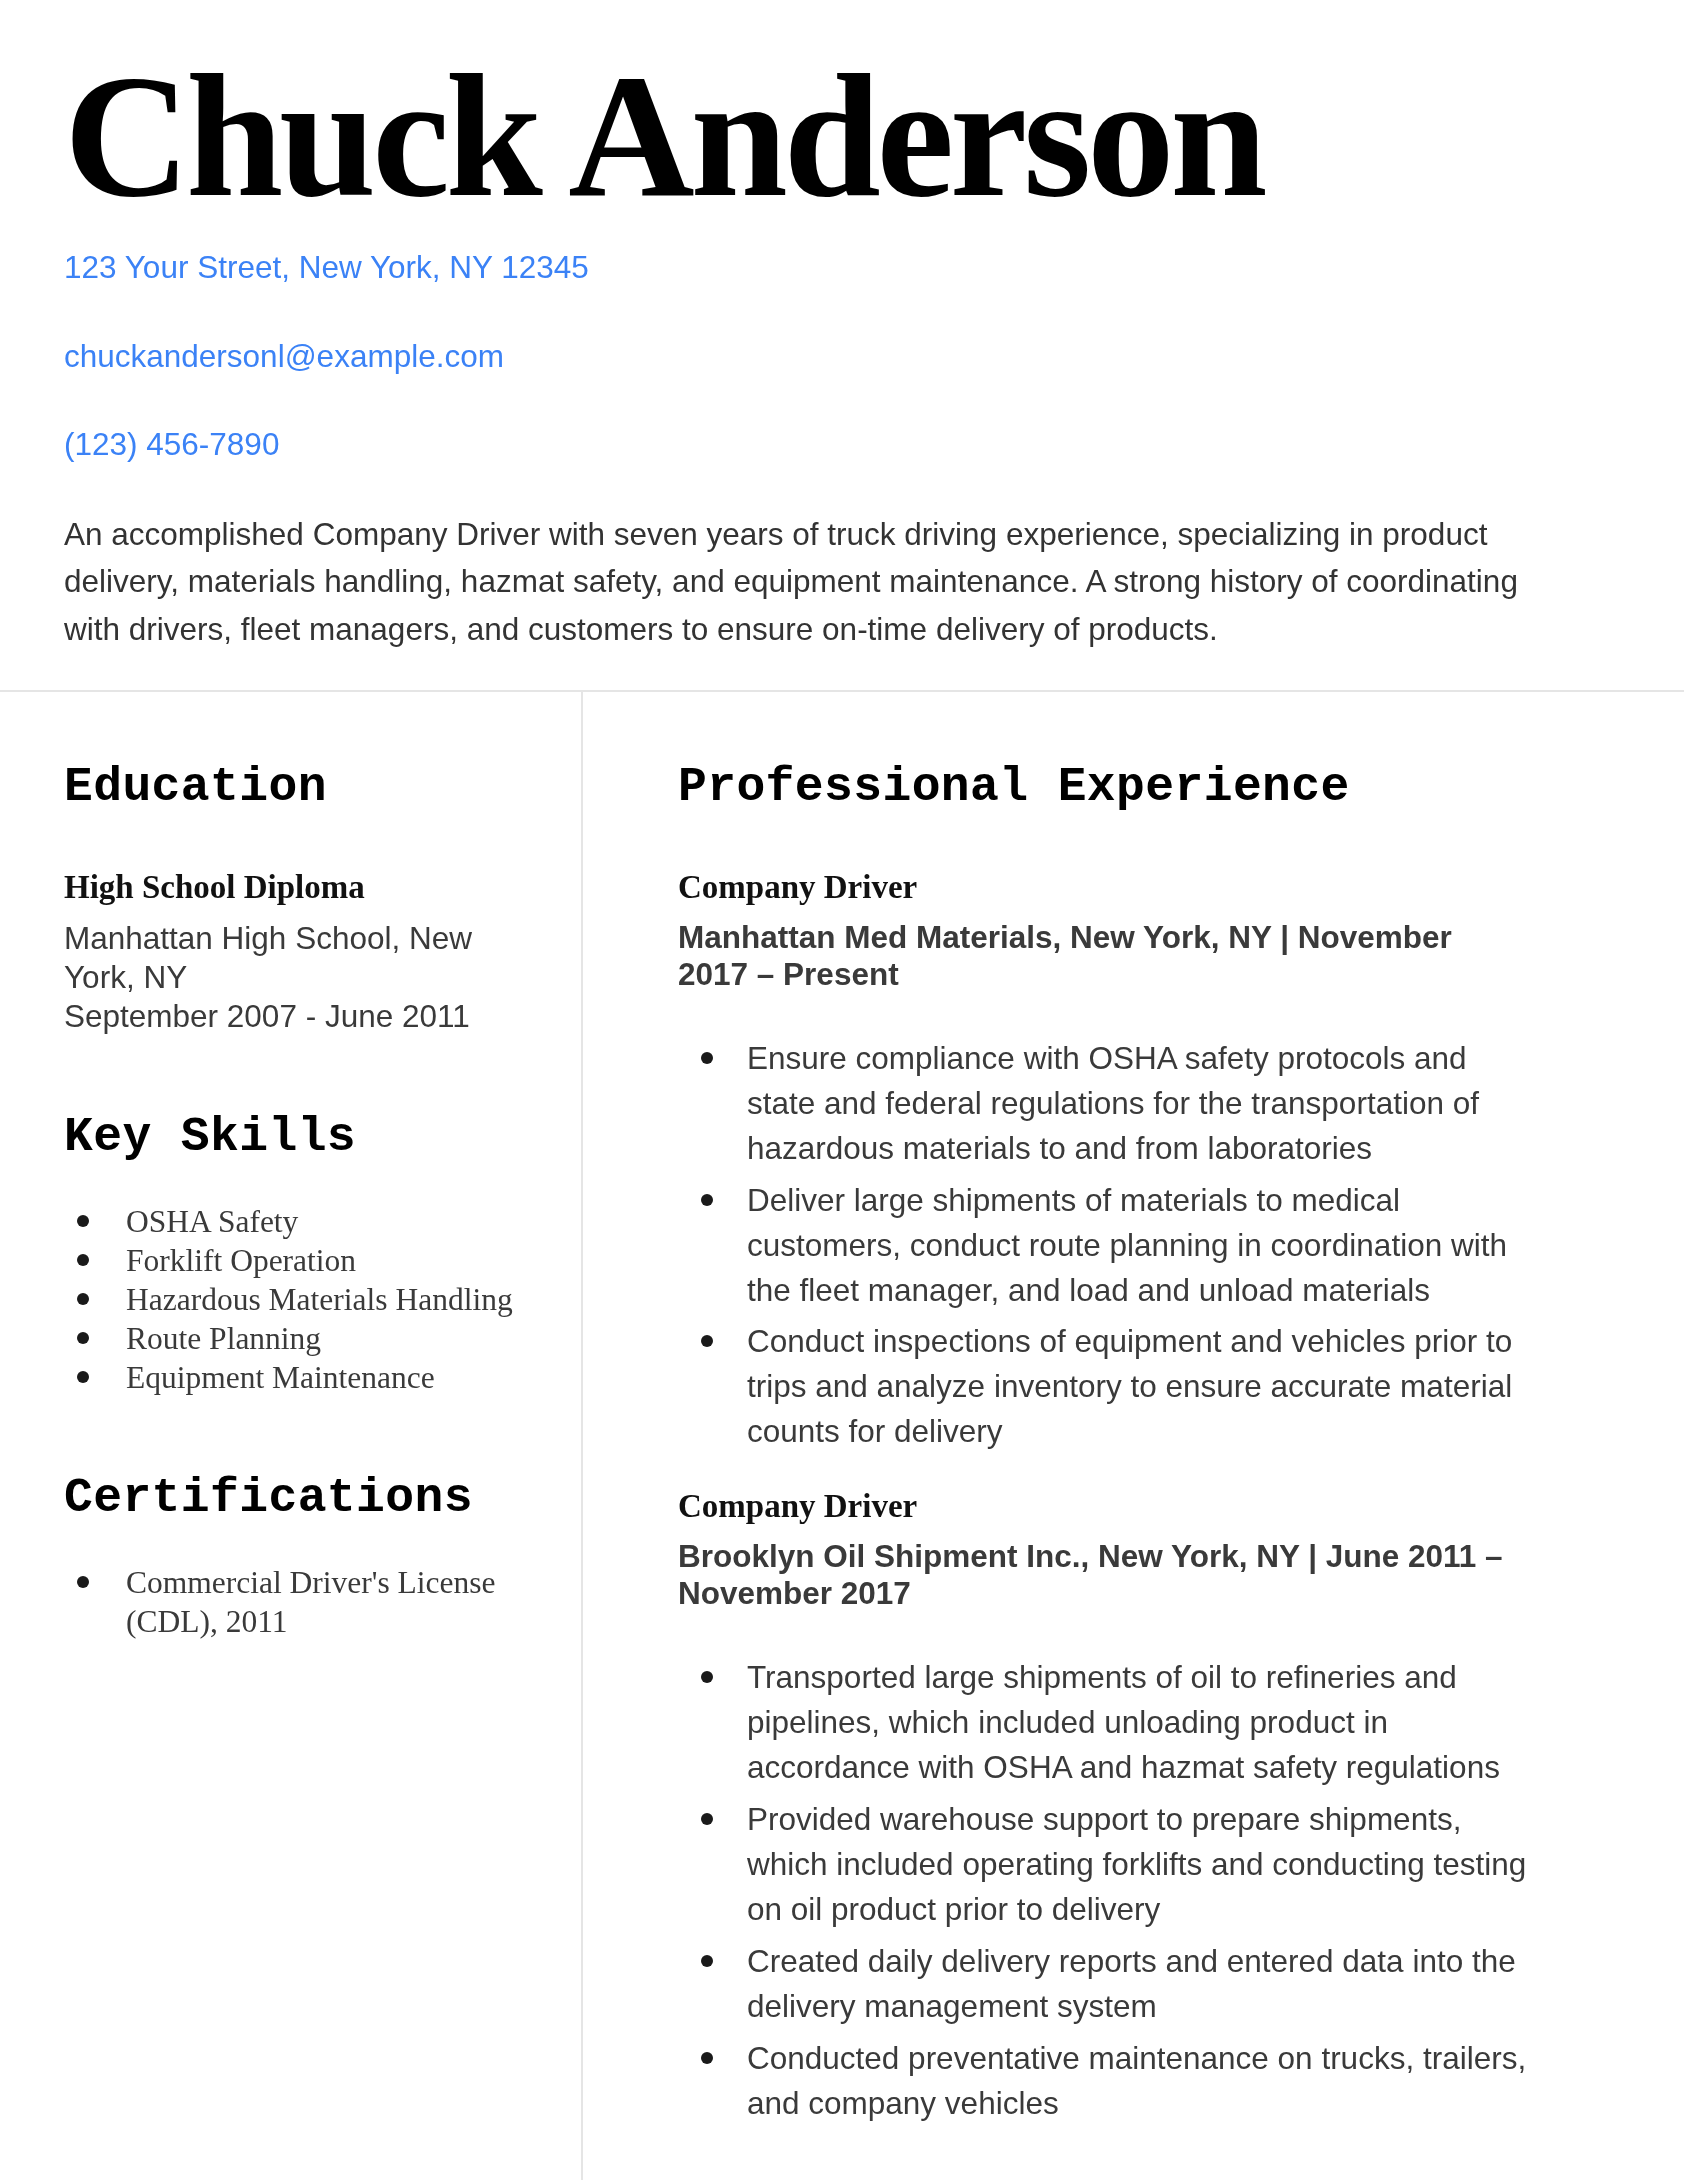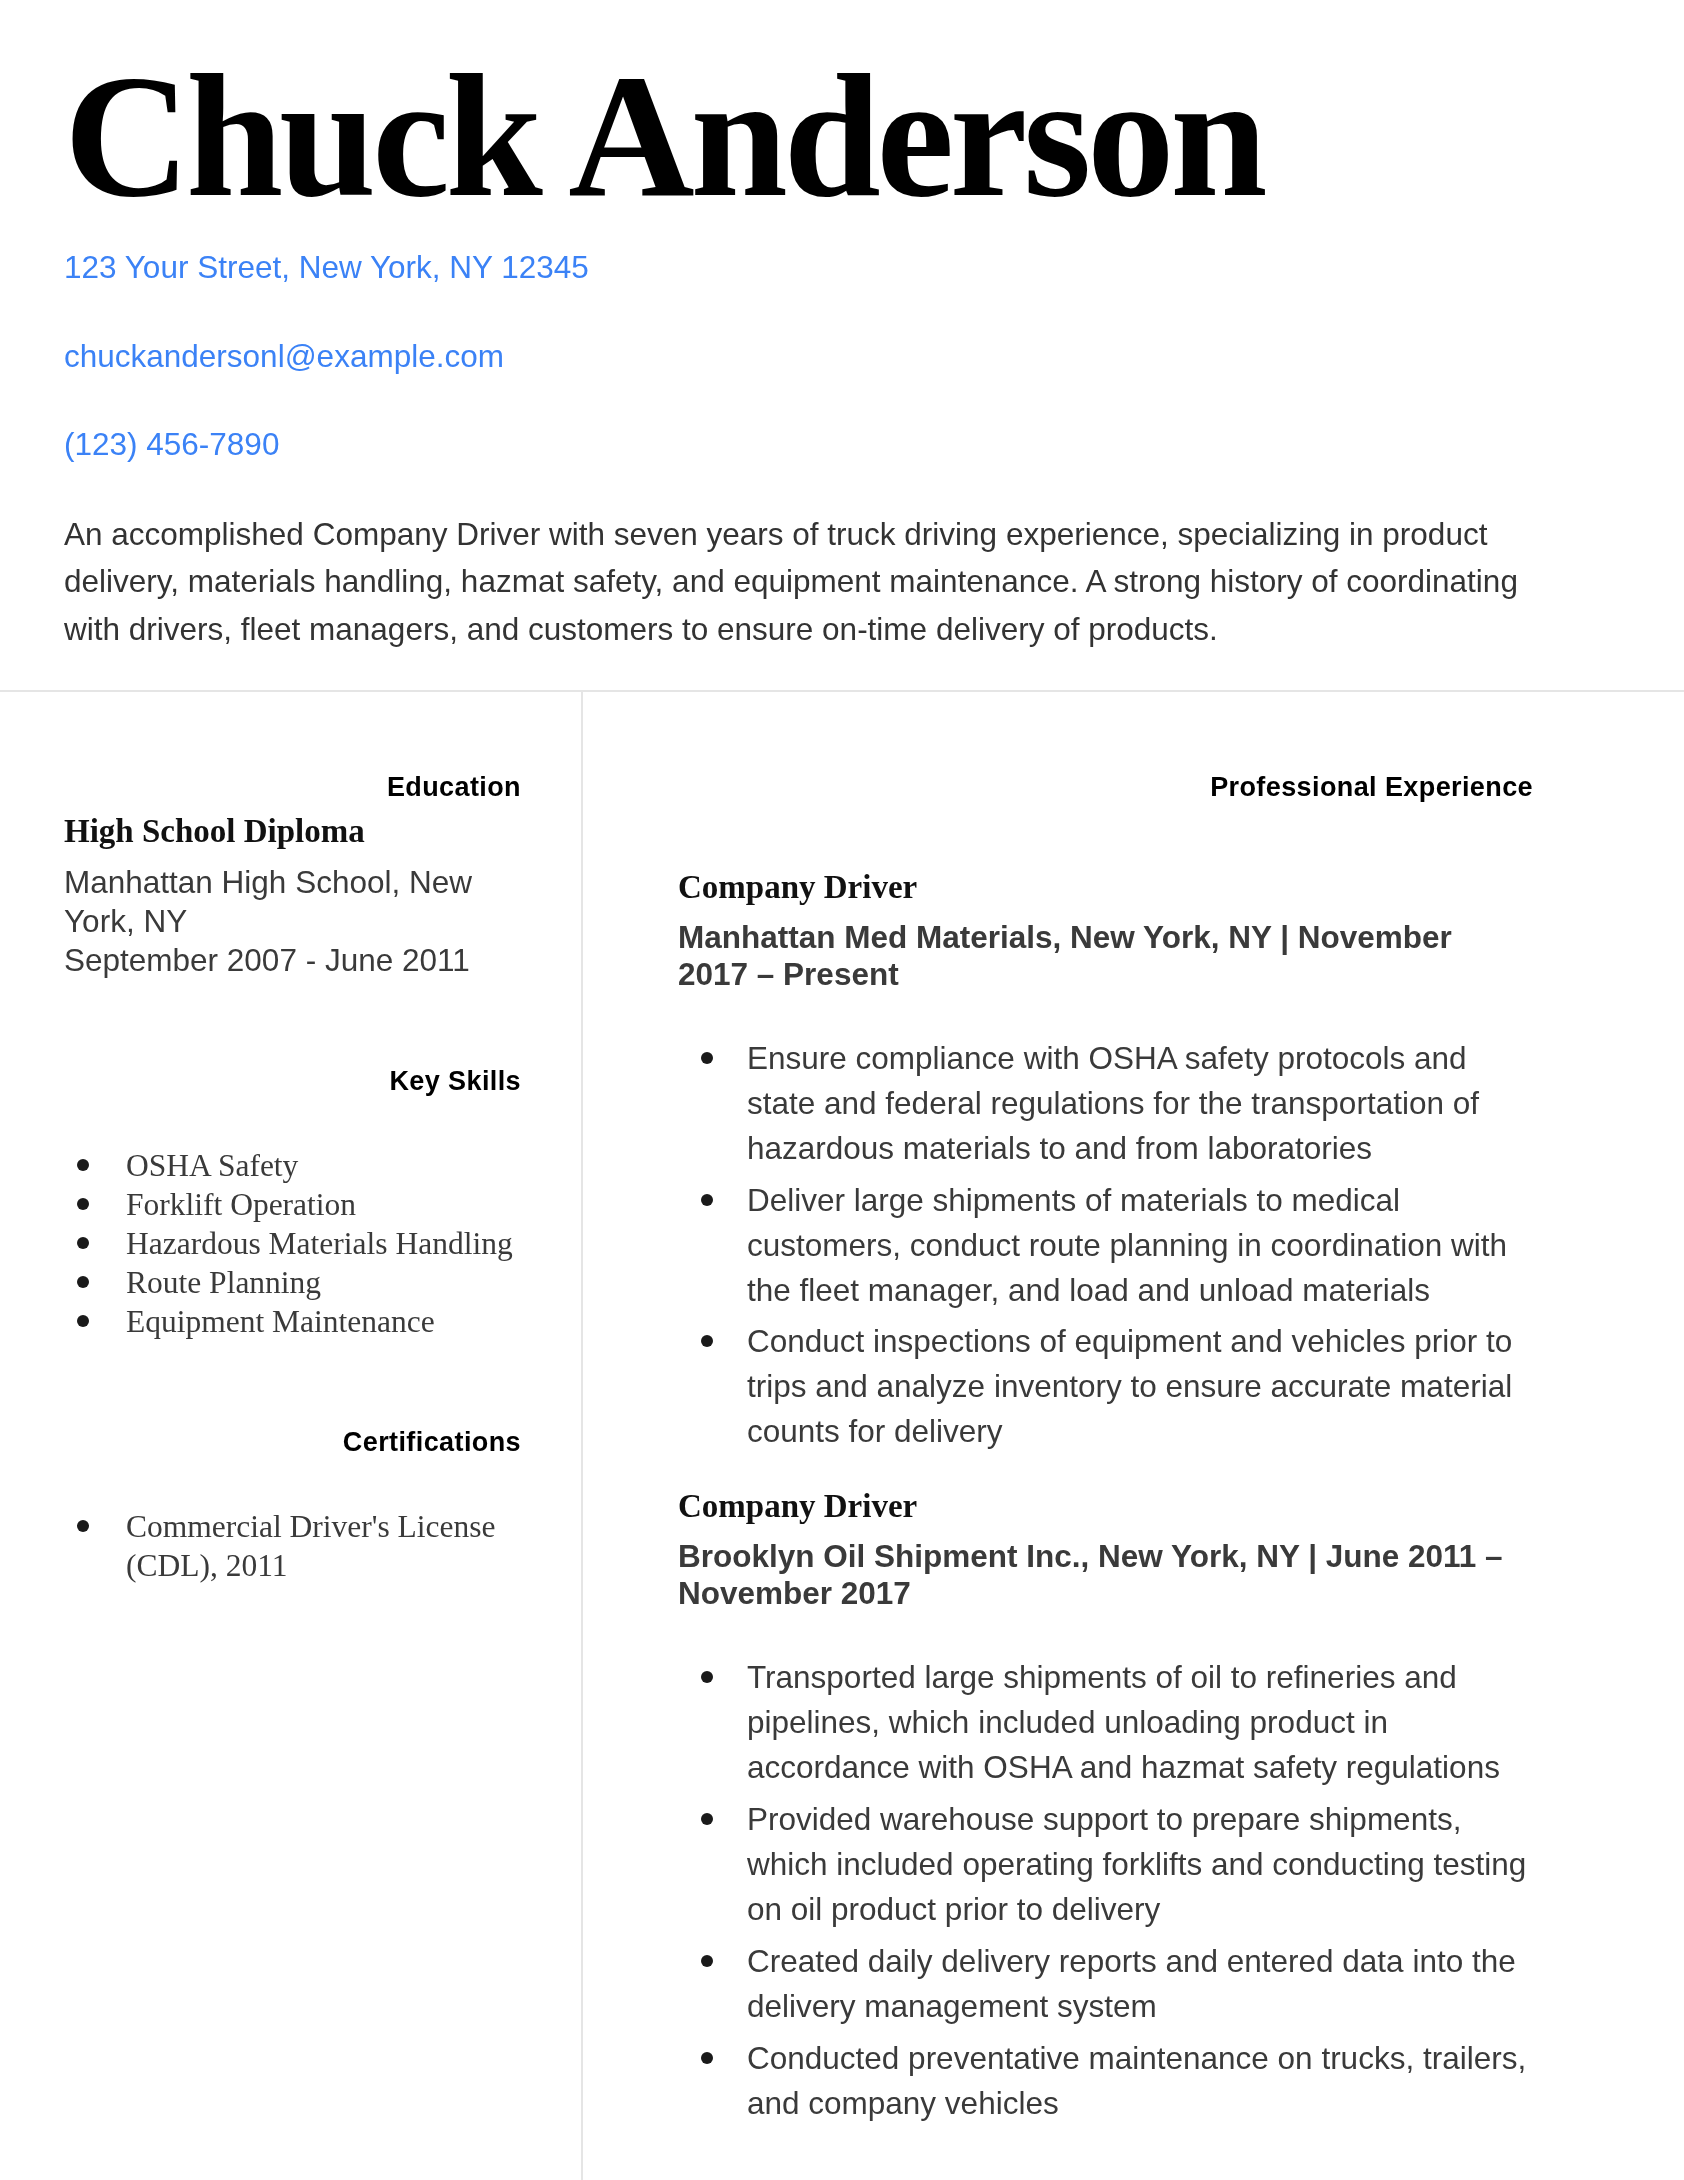--- a/index.html
+++ b/index.html
@@ -62,41 +62,40 @@
     padding: 72px 60px 0 64px;
   }
 
   .col-right {
     flex: 1;
     border-left: 2.6px solid #e5e5e5;
     padding: 72px 152px 0 95px;
   }
 
   h2.section-heading {
-    font-family: Liberation Sans, sans-serif;
+    font-family: Liberation Mono, monospace;
     font-weight: 700;
-    font-size: 27px;
+    font-size: 48px;
     line-height: 47px;
     letter-spacing: 0.4px;
     color: #000000;
-    text-align: right;
   }
 
   h3.item-title {
     font-family: "Liberation Serif", "DejaVu Serif", serif;
     font-weight: 700;
     font-size: 33px;
     line-height: 40px;
     color: #111111;
   }
 
   .spaced-top { margin-top: 78px; }
 
   
-  .edu-block { }
+  .edu-block { margin-top: 56px; }
   .edu-lines { margin-top: 12px; font-size: 31.5px; line-height: 39px; }
 
   
   ul.dot-list {
     list-style: none;
     margin-top: 41px;
     padding-left: 62px;
   }
   ul.dot-list li {
     position: relative;

